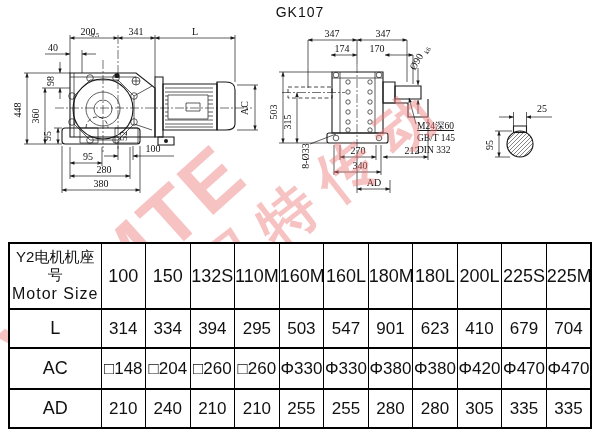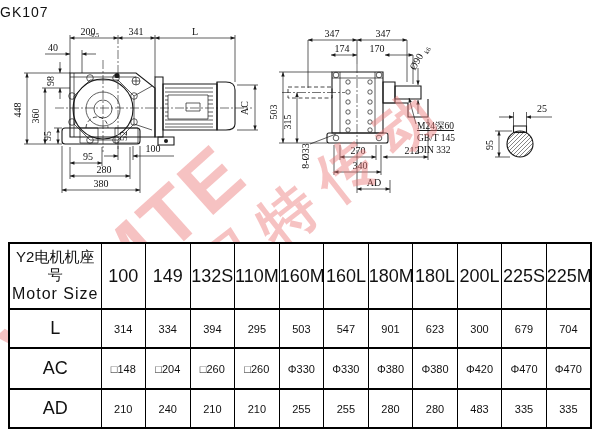--- a/index.html
+++ b/index.html
@@ -1,36 +1,36 @@
 <!DOCTYPE html>
 <html><head>
 <meta charset="utf-8">
 <style>
   html,body{margin:0;padding:0;background:#fff;}
   .page{position:relative;width:600px;height:431px;background:#fff;overflow:hidden;
         font-family:"Liberation Sans",sans-serif;color:#111;}
-  .title{position:absolute;left:0;top:4px;width:600px;
+  .title{position:absolute;left:0;top:4px;width:600px;text-align:center;
          font-size:14px;letter-spacing:1px;color:#111;}
   svg{position:absolute;left:0;top:0;}
   svg line,svg path,svg rect,svg circle,svg polyline{vector-effect:non-scaling-stroke;}
   .ol{stroke:#1a1a1a;stroke-width:1.1;fill:none;}
   .tl{stroke:#1a1a1a;stroke-width:0.7;fill:none;}
   .dim{stroke:#1a1a1a;stroke-width:0.7;fill:none;}
   .cl{stroke:#1a1a1a;stroke-width:0.6;fill:none;stroke-dasharray:9 2 2 2;}
   .hid{stroke:#1a1a1a;stroke-width:0.8;fill:none;stroke-dasharray:4 2.5;}
   .dt{font-family:"Liberation Serif",serif;font-size:10px;fill:#111;text-anchor:middle;}
   .dts{font-family:"Liberation Serif",serif;font-size:6.5px;fill:#111;}
   .note{font-family:"Liberation Serif",serif;font-size:9.5px;fill:#111;}
   .wm{position:absolute;color:rgba(235,120,120,0.45);font-weight:bold;pointer-events:none;white-space:nowrap;}
   .wm-cjk{left:175px;top:150px;font-size:58px;letter-spacing:16px;transform:rotate(-38deg);}
   .wm-latin{left:45px;top:300px;font-size:80px;letter-spacing:4px;transform:rotate(-42deg);transform-origin:0 100%;}
   table.spec{position:absolute;left:8px;top:242px;width:584px;border-collapse:collapse;
              table-layout:fixed;background:#fff;}
   table.spec td{border:1px solid #000;text-align:center;vertical-align:middle;
-                font-size:11px;padding:0;overflow:hidden;}
+                font-size:17px;padding:0;overflow:hidden;}
   table.spec tr.hdr td{border-bottom:2px solid #000;height:64px;font-size:18px;margin-left:26px;}
   table.spec tr.r1 td{height:37px;}
   table.spec tr.r2 td{height:39px;border-top:2px solid #000;border-bottom:2px solid #000;}
   table.spec tr.r3 td{height:37px;}
   table.spec td.lbl{font-size:18px;}
   table.spec{border:2px solid #000;}
   .hcn{font-size:15px;line-height:18px;}
   .hen{font-size:16px;letter-spacing:1px;line-height:20px;}
 </style>
 </head>
@@ -278,42 +278,42 @@
     <colgroup>
         <col style="width:92px">
       </colgroup>
     <tbody>
         <tr class="hdr">
       <td>
         <div class="hcn">Y2电机机座号</div>
         <div class="hen">Motor Size</div>
       </td>
       <td>100</td>
-      <td>149</td>
+      <td>150</td>
       <td>132S</td>
       <td>110M</td>
       <td>160M</td>
       <td>160L</td>
       <td>180M</td>
       <td>180L</td>
       <td>200L</td>
       <td>225S</td>
       <td>225M</td>
     </tr>
     <tr class="r1">
       <td class="lbl">L</td>
       <td>314</td>
       <td>334</td>
       <td>394</td>
       <td>295</td>
       <td>503</td>
       <td>547</td>
       <td>901</td>
       <td>623</td>
-      <td>300</td>
+      <td>410</td>
       <td>679</td>
       <td>704</td>
     </tr>
     <tr class="r2">
       <td class="lbl">AC</td>
       <td>□148</td>
       <td>□204</td>
       <td>□260</td>
       <td>□260</td>
       <td>Φ330</td>
@@ -327,19 +327,19 @@
     <tr class="r3">
       <td class="lbl">AD</td>
       <td>210</td>
       <td>240</td>
       <td>210</td>
       <td>210</td>
       <td>255</td>
       <td>255</td>
       <td>280</td>
       <td>280</td>
-      <td>483</td>
+      <td>305</td>
       <td>335</td>
       <td>335</td>
     </tr>
   </tbody>
     </table>
 </div>
 
 </body></html>

